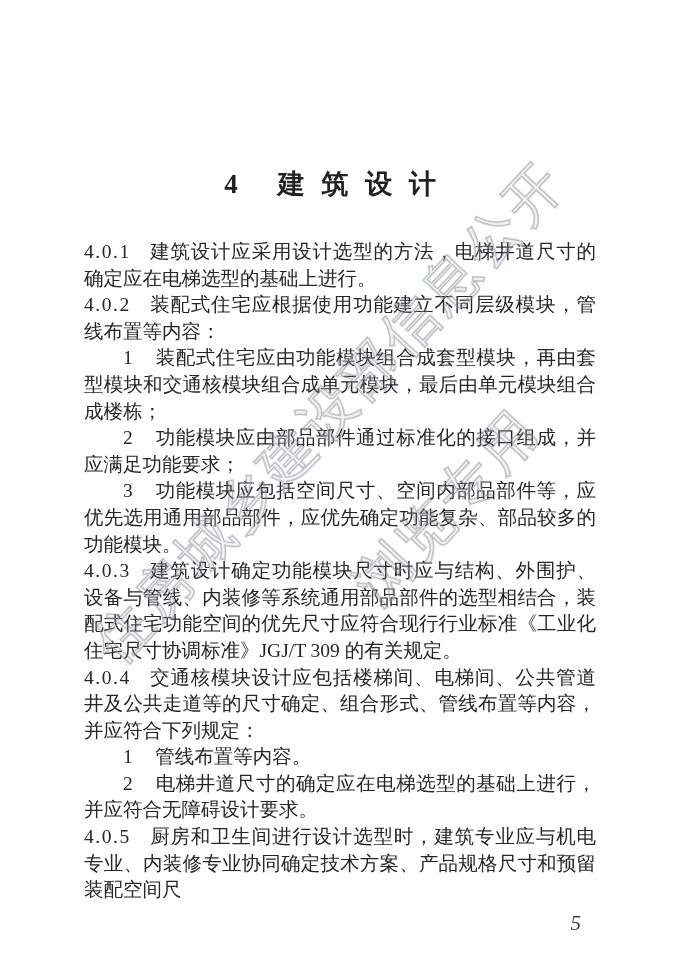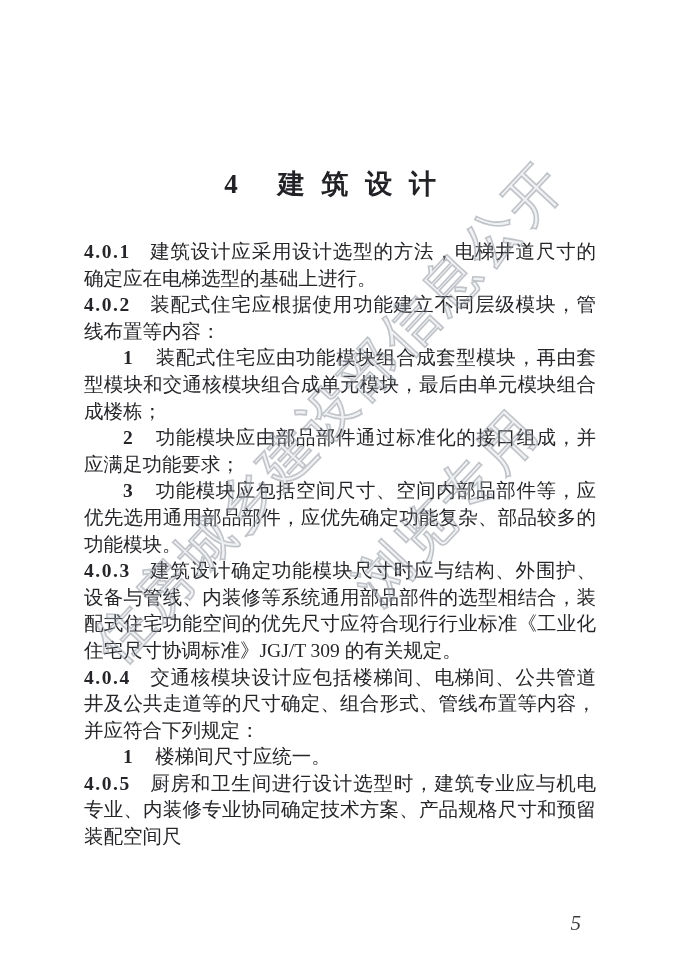--- a/index.html
+++ b/index.html
@@ -24,21 +24,21 @@
   .content {
     position:absolute;
     left:84px; top:239px;
     width:512px;
     font-size:19.5px;
     line-height:26.6px;
     text-align:justify;
   }
   .content p { margin:0; }
   .num {
-    font-weight:bold;
+    font-weight:normal;
     letter-spacing:0.08em;
     padding-right:0.95em;
   }
   .item { text-indent:2em; }
   .item .num { padding-right:1.15em; letter-spacing:0; }
   .page-number {
     position:absolute;
     right:96px; bottom:44px;
     font-style:italic;
     font-size:21px;
@@ -87,22 +87,23 @@
     <p class="item"><span class="num">1</span><span>装配式住宅应由功能模块组合成套型模块，再由套型模块和交通核模块组合成单元模块，最后由单元模块组合成楼栋；</span></p>
 
     <p class="item"><span class="num">2</span><span>功能模块应由部品部件通过标准化的接口组成，并应满足功能要求；</span></p>
 
     <p class="item"><span class="num">3</span><span>功能模块应包括空间尺寸、空间内部品部件等，应优先选用通用部品部件，应优先确定功能复杂、部品较多的功能模块。</span></p>
 
     <p class="clause"><span class="num">4.0.3</span><span>建筑设计确定功能模块尺寸时应与结构、外围护、设备与管线、内装修等系统通用部品部件的选型相结合，装配式住宅功能空间的优先尺寸应符合现行行业标准《工业化住宅尺寸协调标准》JGJ/T 309 的有关规定。</span></p>
 
     <p class="clause"><span class="num">4.0.4</span><span>交通核模块设计应包括楼梯间、电梯间、公共管道井及公共走道等的尺寸确定、组合形式、管线布置等内容，并应符合下列规定：</span></p>
 
-    <p class="item"><span class="num">1</span><span>楼梯间尺寸应统一。</span></p>
+    <p class="item"><span class="num">1</span><span>管线布置等内容。</span></p>
 
+    <p class="item"><span class="num">2</span><span>电梯井道尺寸的确定应在电梯选型的基础上进行，并应符合无障碍设计要求。</span></p>
 
 
     <p class="clause"><span class="num">4.0.5</span><span>厨房和卫生间进行设计选型时，建筑专业应与机电专业、内装修专业协同确定技术方案、产品规格尺寸和预留装配空间尺</span></p>
 
   </div>
 
   <div class="watermark-layer">
     <div class="wm wm1">住房城乡建设部信息公开</div>
     <div class="wm wm2">浏览专用</div>
   </div>

